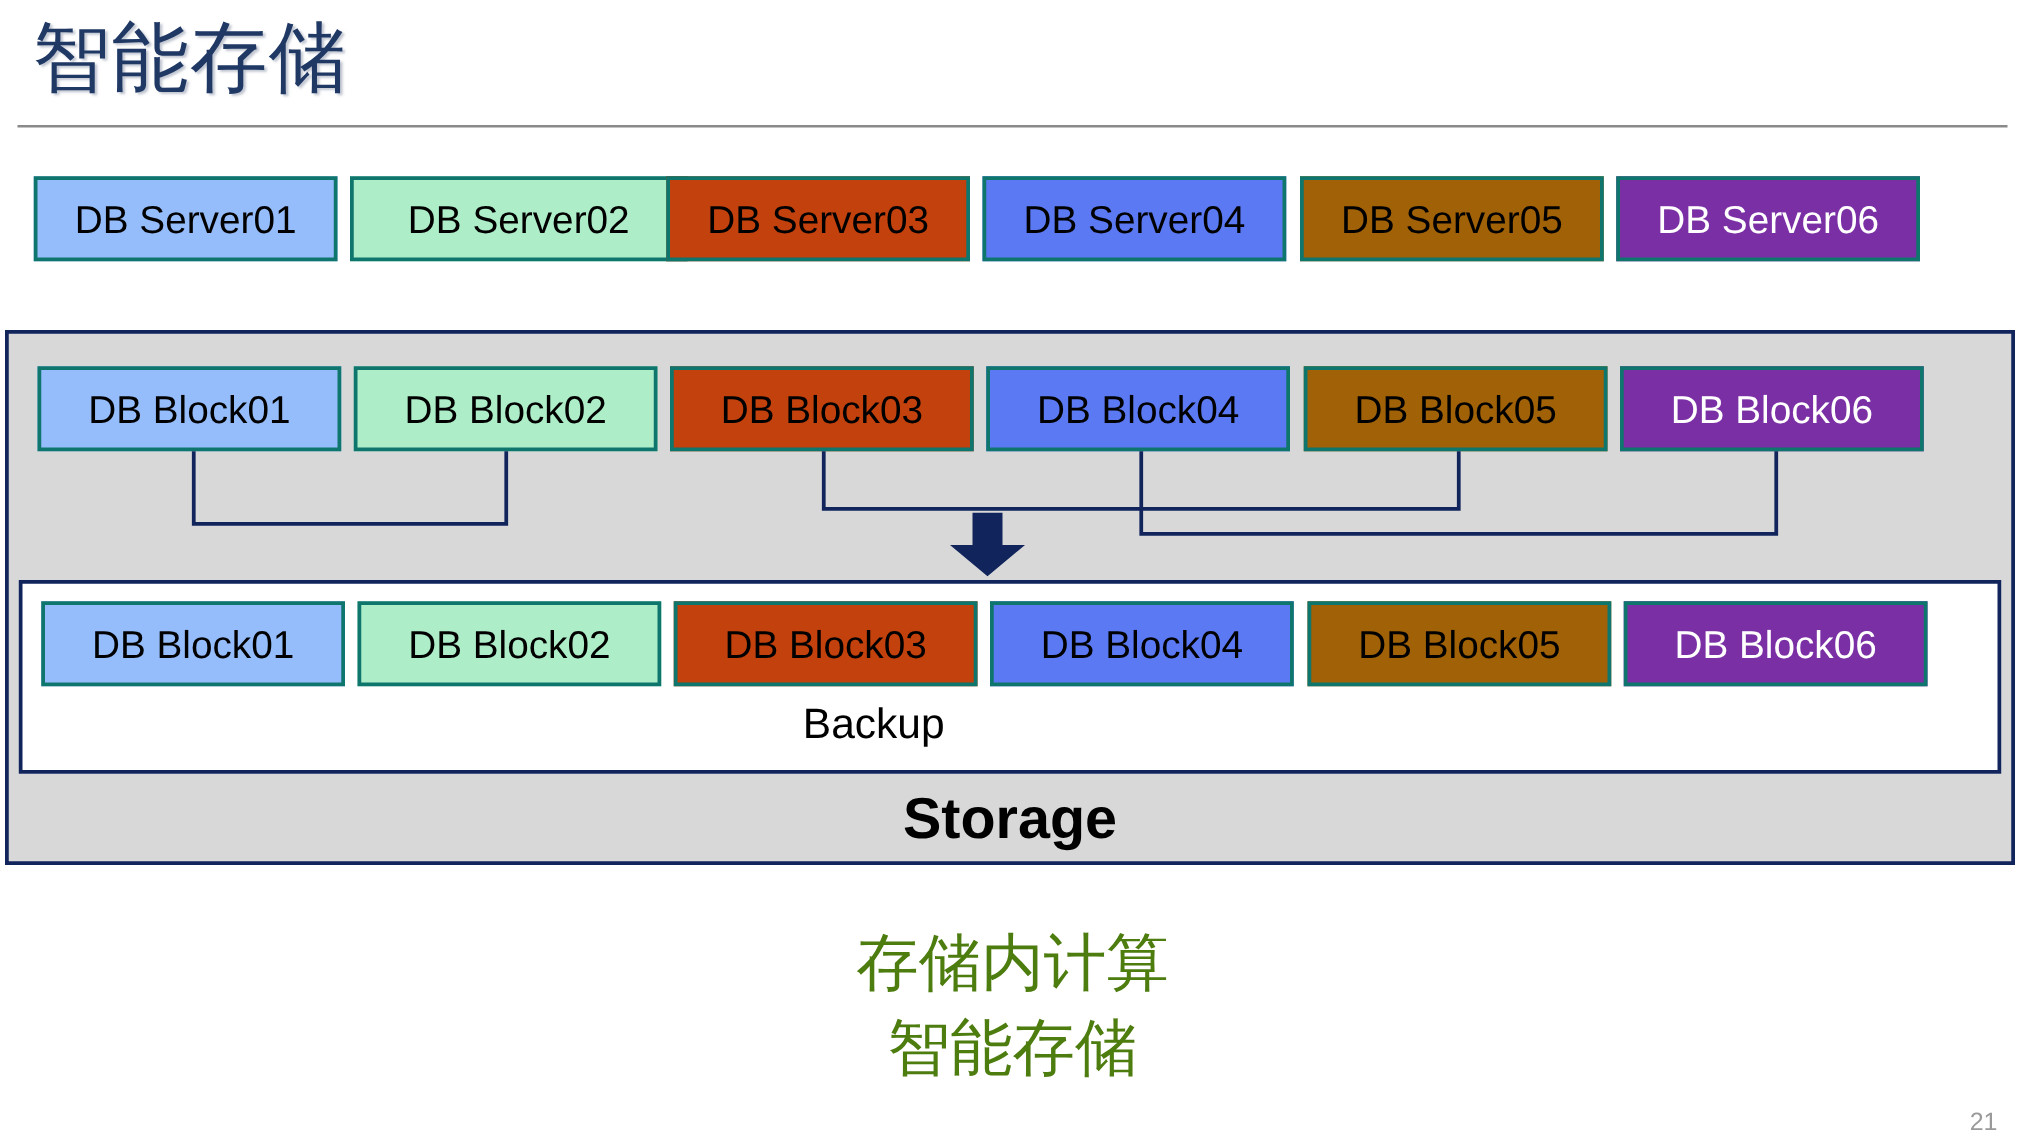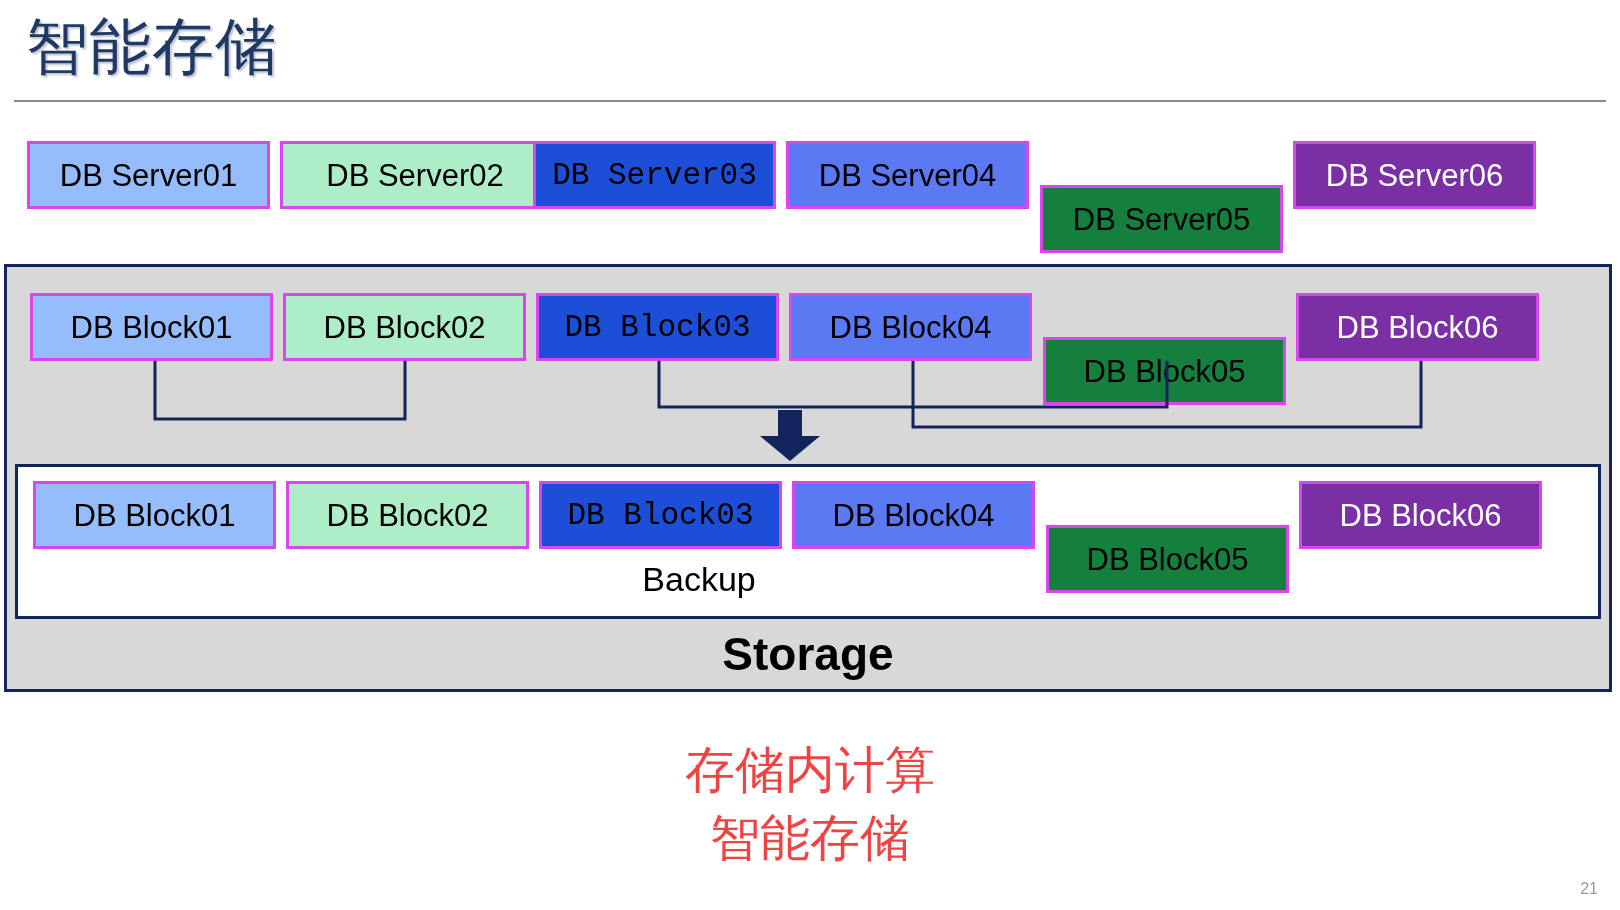--- a/index.html
+++ b/index.html
@@ -27,34 +27,34 @@
   .title-rule {
     position: absolute;
     left: 14px; top: 100px;
     width: 1592px; height: 2px;
     background: #8a8a8a;
   }
 
   
   .node {
     position: absolute;
-    border: 3px solid #d946ef;
+    border: 3px solid #0f766e;
     display: flex;
     align-items: center;
     justify-content: center;
     font-size: 31px;
     line-height: 1;
     color: #000;
     white-space: nowrap;
   }
   .node.c-blue   { background: #96BDFB; }
   .node.c-green  { background: #ADEEC9; }
-  .node.c-peach  { background: #1d4ed8; font-family: Liberation Mono, monospace; }
+  .node.c-peach  { background: #c2410c; }
   .node.c-royal  { background: #5B79F3; }
-  .node.c-yellow { background: #15803d; margin-top: 44px; }
+  .node.c-yellow { background: #a16207; }
   .node.c-purple { background: #7A2FA5; color: #FFFFFF; }
 
   
   .server-row { position: absolute; left: 0; top: 141px; width: 1620px; height: 68px; }
   .server-row .node { top: 0; height: 68px; }
 
   
   .storage-box {
     position: absolute;
     left: 4px; top: 264px;
@@ -104,29 +104,29 @@
   }
 
   
   .caption {
     position: absolute;
     left: 0; top: 736px;
     width: 1620px;
     text-align: center;
     font-size: 50px;
     line-height: 68px;
-    color: #ef4444;
+    color: #4d7c0f;
   }
   .caption div { white-space: nowrap; }
 
   
   .page-number {
     position: absolute;
-    right: 22px; bottom: 12px;
-    font-size: 16px;
+    right: 22px; bottom: 0;
+    font-size: 20px;
     color: #9a9a9a;
     text-align: right;
   }
 </style>
 </head>
 <body>
 
 <div id="slide">
 
   <div class="slide-title">智能存储</div>

